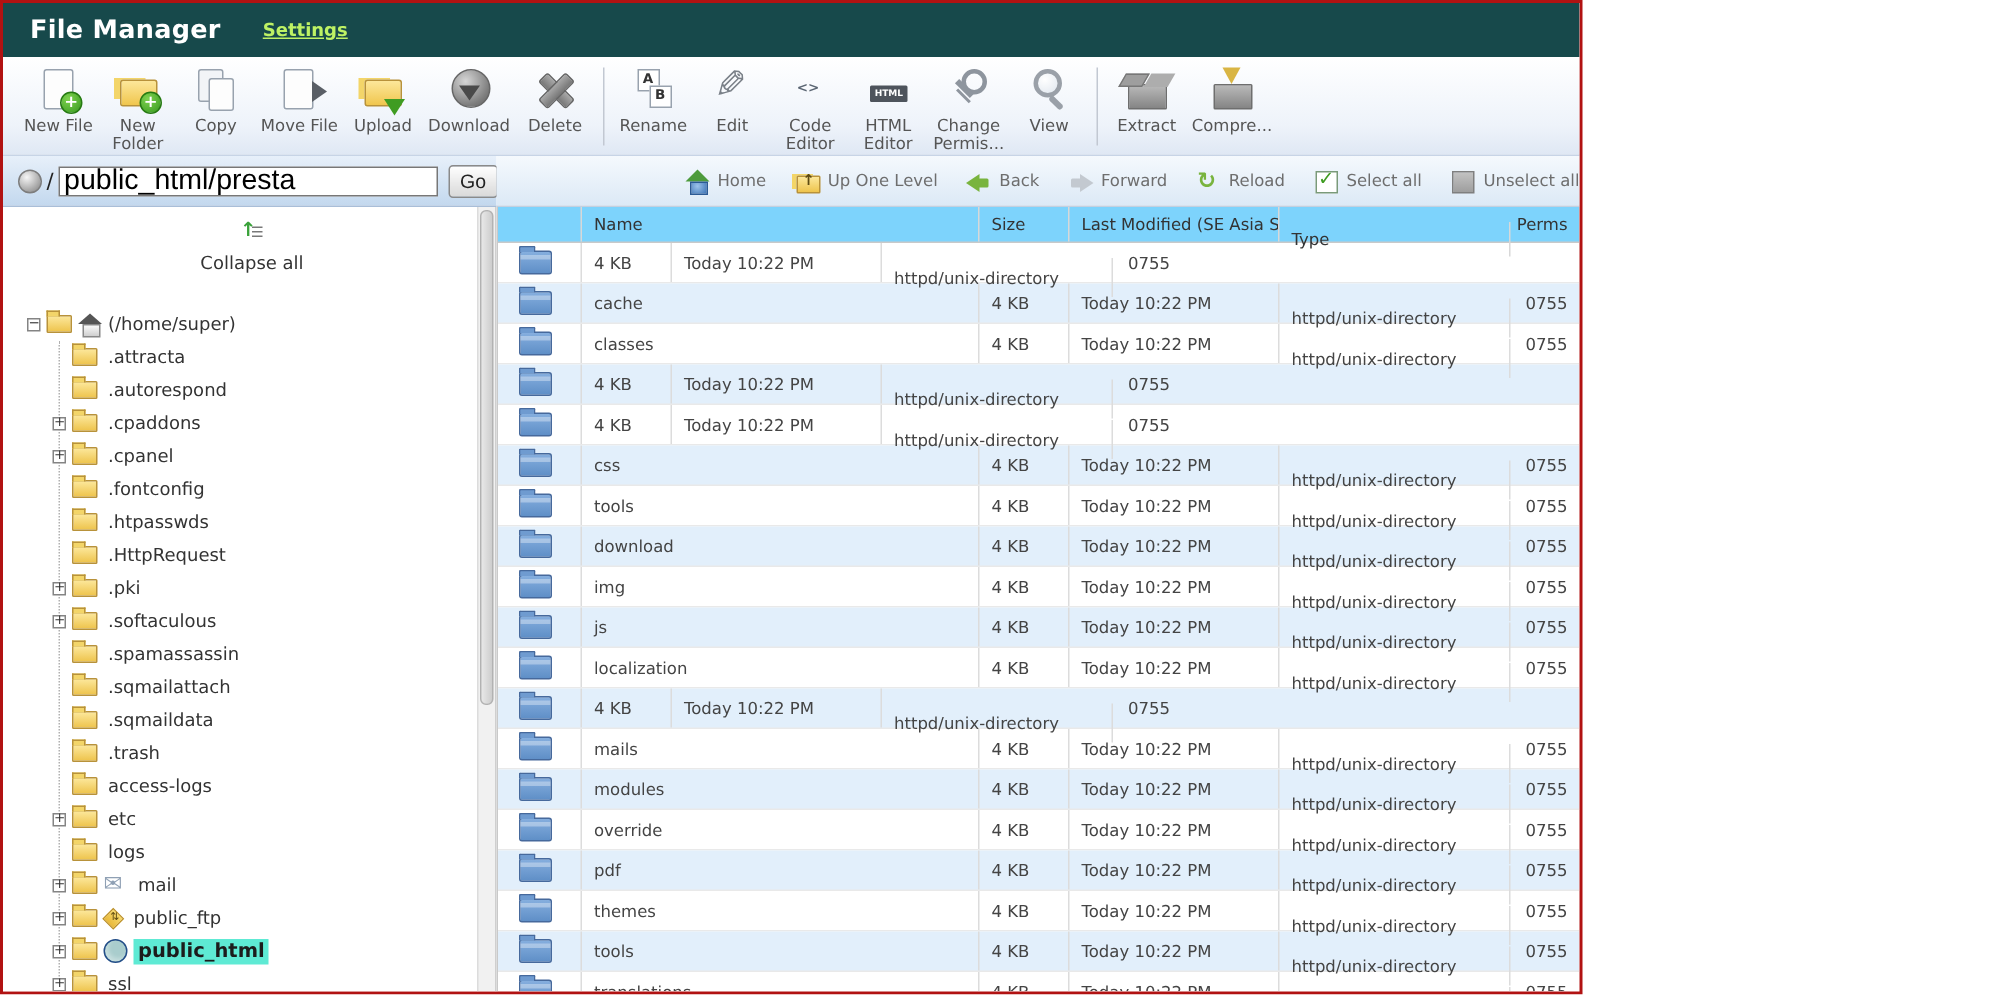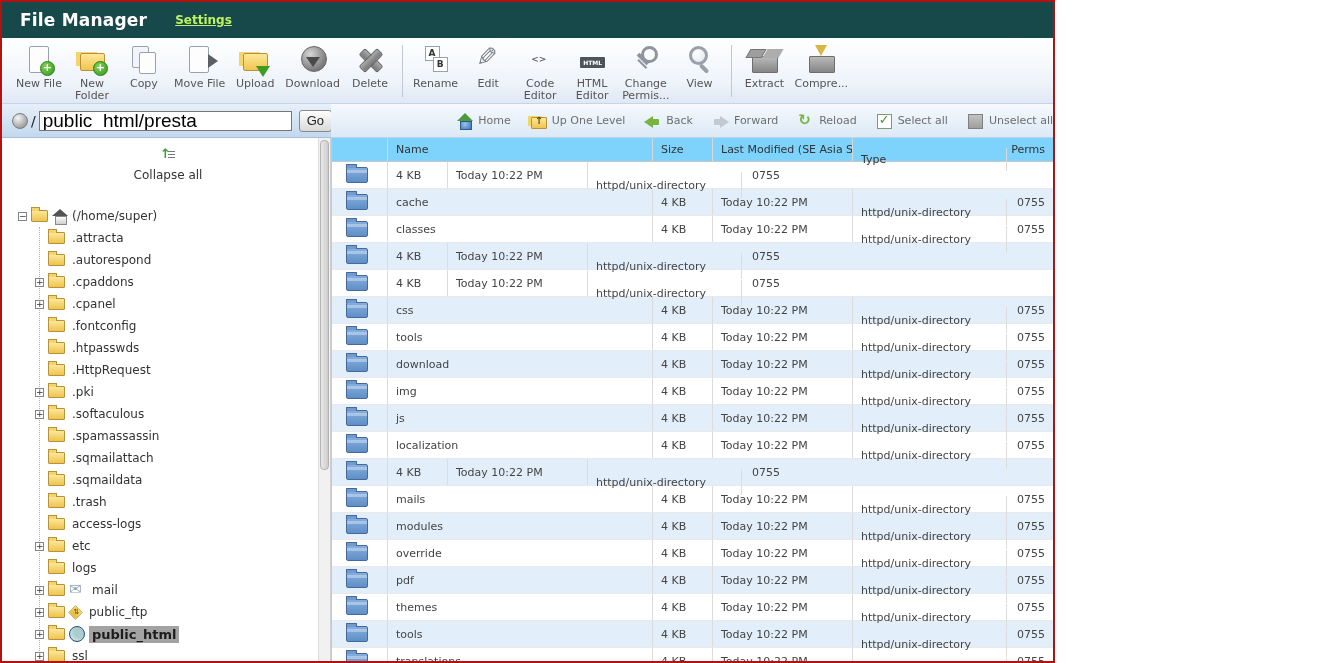--- a/index.html
+++ b/index.html
@@ -82,21 +82,21 @@
   .exp { width:9px; height:9px; flex:0 0 9px; border:1px solid #848484; background:#fff; font-size:9px; line-height:7px; text-align:center; color:#333; display:inline-block; }
   .exp:empty { border-color:transparent; background:transparent; }
   .tree-folder { position:relative; width:17px; height:12px; flex:0 0 17px; background:linear-gradient(#fce79a,#eec44d); border:1px solid #b8923a; border-radius:1px; display:inline-block; }
   .tree-folder::before { content:""; position:absolute; left:-1px; top:-4px; width:7px; height:3px; background:#f3d569; border:1px solid #b8923a; border-bottom:none; }
   .house-icon { position:relative; width:16px; height:14px; flex:0 0 16px; display:inline-block; }
   .house-icon::before { content:""; position:absolute; left:0; top:0; border-bottom:7px solid #555; border-left:8px solid transparent; border-right:8px solid transparent; }
   .house-icon::after { content:""; position:absolute; left:3px; top:7px; width:10px; height:7px; background:linear-gradient(#fafafa,#cfcfcf); border:1px solid #888; }
   .tree-kids { margin-left:21px; border-left:1px dotted #b0b0b0; }
   .trow { display:flex; align-items:center; gap:4px; height:22px; cursor:pointer; margin-left:-5px; }
   .trow .lbl { white-space:nowrap; padding:1px 3px; }
-  .trow.sel .lbl { background:#a3a3a3; font-weight:bold; color:#1c1c1c; font-size:13px; }
+  .trow.sel .lbl { background:#5eead4; font-weight:bold; color:#1c1c1c; font-size:13px; }
   .trow.sel .badge-slot { background:#a9cdcd; }
   .badge-slot { display:none; position:relative; }
   .badge-slot.mail-icon { display:inline-block; width:16px; height:13px; }
   .badge-slot.mail-icon::before { content:"✉"; position:absolute; left:0; top:-4px; font-size:15px; color:#8fa0b4; }
   .badge-slot.ftp-icon { display:inline-block; width:13px; height:13px; background:linear-gradient(#f7d96a,#e8b83a); border:1px solid #bb8f24; transform:rotate(45deg) scale(0.8); }
   .badge-slot.ftp-icon::before { content:"⇅"; position:absolute; left:2px; top:-1px; font-size:9px; color:#5d4a12; transform:rotate(-45deg); }
   .badge-slot.globe-icon { display:inline-block; width:16px; height:16px; border-radius:50%; background:radial-gradient(circle at 35% 30%, #d3e6f8, #5c90d2 55%, #29589c); border:1px solid #234e88; box-shadow:inset 2px -2px 3px rgba(255,255,255,.35); }
 
   
   .vtrack { width:13px; flex:0 0 13px; background:#f1f1f1; border-left:1px solid #dcdcdc; border-right:1px solid #cfcfcf; position:relative; }

